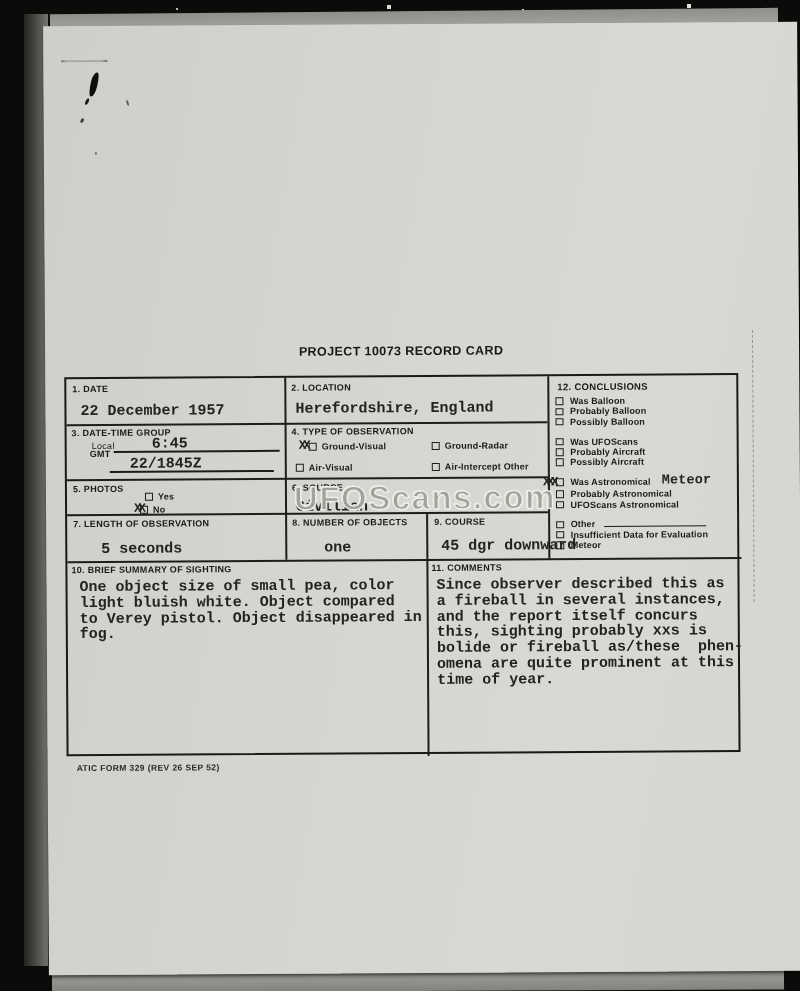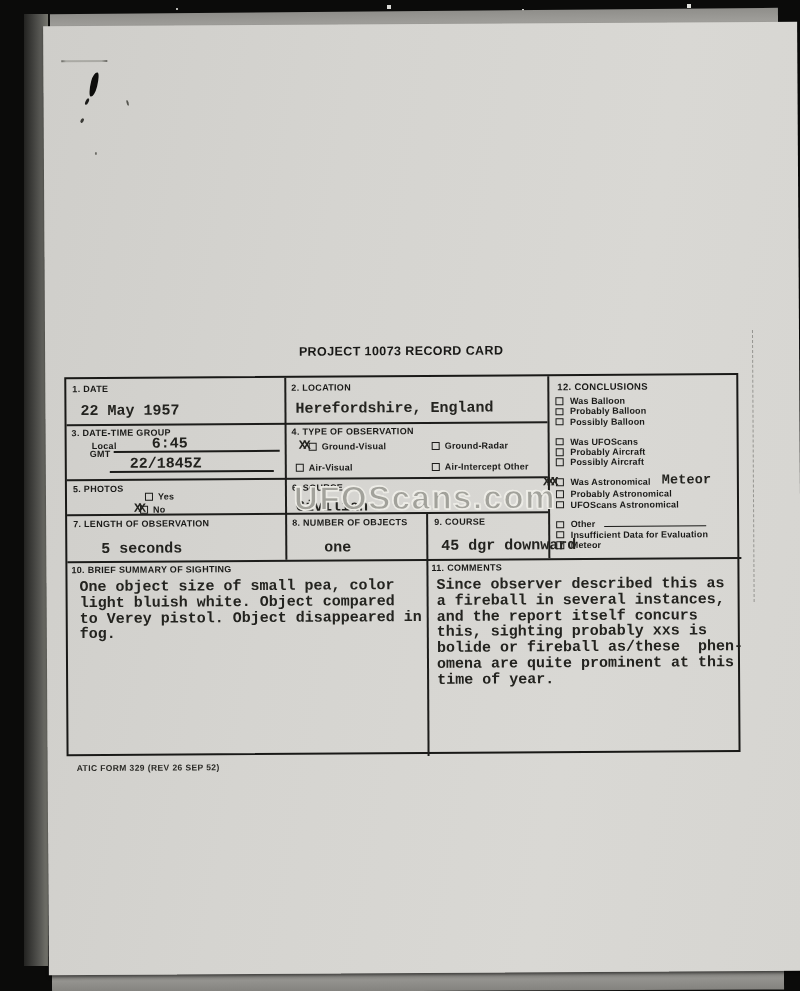--- a/index.html
+++ b/index.html
@@ -106,27 +106,27 @@
 
     <div class="ln v1"></div>
     <div class="ln v2"></div>
     <div class="ln v3"></div>
     <div class="ln h1"></div>
     <div class="ln h2"></div>
     <div class="ln h3"></div>
     <div class="ln h4"></div>
 
     <div class="flabel" style="left:6px;top:5px">1. DATE</div>
-    <div class="typed" style="left:14px;top:24px">22 May 1957</div>
+    <div class="typed" style="left:14px;top:24px">22 December 1957</div>
 
     <div class="flabel" style="left:225px;top:5px">2. LOCATION</div>
     <div class="typed" style="left:229px;top:23px">Herefordshire, England</div>
 
     <div class="flabel" style="left:5px;top:49px">3. DATE-TIME GROUP</div>
-    <div class="flabel" style="left:25px;top:62px;font-weight:700">Local</div>
+    <div class="flabel" style="left:25px;top:62px;font-weight:400">Local</div>
     <div class="typed" style="left:85px;top:57px">6:45</div>
     <div class="fline" style="left:47px;top:72px;width:166px"></div>
     <div class="flabel" style="left:23px;top:70px">GMT</div>
     <div class="typed" style="left:63px;top:77px">22/1845Z</div>
     <div class="fline" style="left:43px;top:92px;width:164px"></div>
 
     <div class="flabel" style="left:225px;top:49px">4. TYPE OF OBSERVATION</div>
     <div class="opt" style="left:242px;top:64px">
       <span class="cbwrap">
           <span class="xmark">XX</span>

